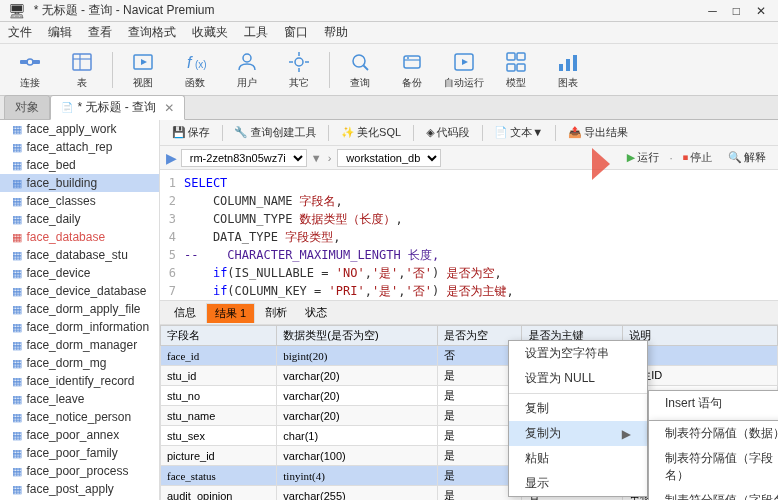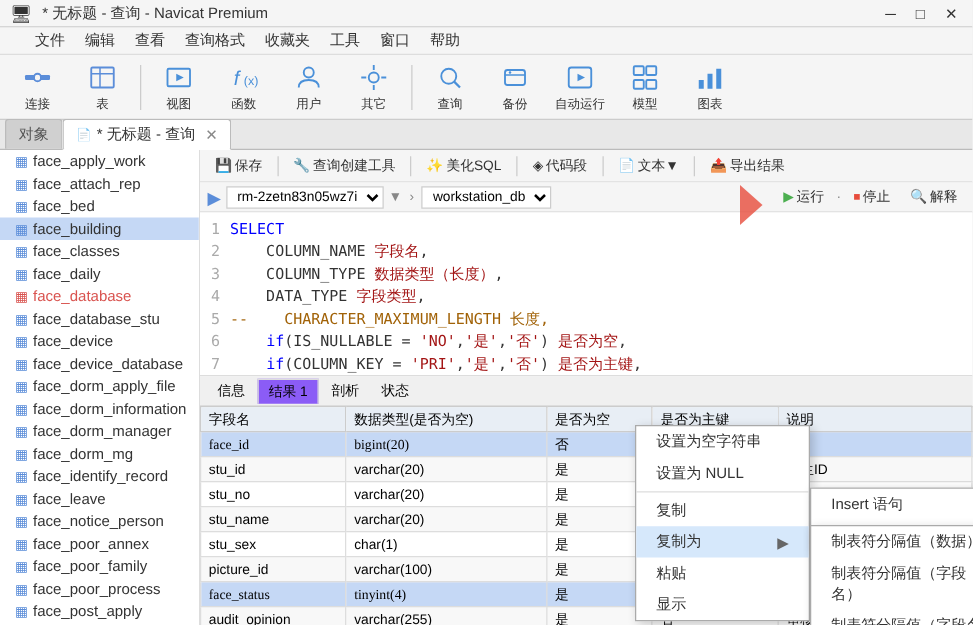--- a/index.html
+++ b/index.html
@@ -3,21 +3,21 @@
   <meta charset="utf-8">
   <style>
     * { margin: 0; padding: 0; box-sizing: border-box; }
     body { font-family: 'Microsoft YaHei', Arial, sans-serif; font-size: 12px; background: #f0f0f0; width: 778px; height: 500px; overflow: hidden; }
     
     
     .title-bar { background: #f5f5f5; height: 22px; display: flex; align-items: center; padding: 0 8px; border-bottom: 1px solid #ccc; font-size: 12px; color: #333; }
     .title-bar .title-text { flex: 1; }
     
     
-    .menu-bar { background: #f5f5f5; height: 22px; display: flex; align-items: center; border-bottom: 1px solid #ddd; padding-left: 20px; }
+    .menu-bar { background: #f5f5f5; height: 22px; display: flex; align-items: center; border-bottom: 1px solid #ddd; }
     .menu-item { padding: 2px 8px; font-size: 12px; color: #333; cursor: pointer; }
     
     
     .toolbar { background: #f5f5f5; height: 52px; display: flex; align-items: center; padding: 4px 6px; border-bottom: 1px solid #ccc; gap: 4px; }
     .toolbar-btn { display: flex; flex-direction: column; align-items: center; justify-content: center; width: 48px; height: 44px; border: 1px solid transparent; cursor: pointer; border-radius: 3px; font-size: 10px; color: #333; gap: 2px; }
     .toolbar-icon { width: 24px; height: 24px; display: flex; align-items: center; justify-content: center; }
     .toolbar-sep { width: 1px; height: 36px; background: #ccc; margin: 0 2px; }
     
     
     .tab-bar { background: #e8e8e8; height: 24px; display: flex; align-items: flex-end; border-bottom: 1px solid #bbb; padding-left: 4px; }
@@ -46,27 +46,27 @@
     .conn-select { padding: 1px 4px; font-size: 11px; border: 1px solid #ccc; background: #fff; cursor: pointer; }
     .run-btn { padding: 1px 6px; font-size: 11px; cursor: pointer; display: flex; align-items: center; gap: 2px; color: #333; }
     
     
     .code-editor { flex: 1; background: #fff; padding: 4px; overflow: auto; font-family: Consolas, monospace; font-size: 12px; display: flex; }
     .line-numbers { color: #aaa; text-align: right; padding-right: 8px; user-select: none; min-width: 20px; }
     .line-numbers div { line-height: 18px; }
     .code-content { flex: 1; color: #333; }
     .code-content div { line-height: 18px; white-space: pre; }
     .kw { color: #0000ff; }
-    .cm { color: #a16207; margin-top: 16px; }
+    .cm { color: #4c1d95; margin-top: 16px; }
     
     
     .results-area { height: 200px; border-top: 1px solid #ddd; display: flex; flex-direction: column; }
     .results-tabs { background: #f0f0f0; height: 24px; display: flex; align-items: center; border-bottom: 1px solid #ddd; padding: 0 6px; gap: 2px; }
     .results-tab { padding: 2px 8px; font-size: 11px; cursor: pointer; }
-    .results-tab.active { background: #8b5cf6; border: 1px solid #ddd; border-bottom: none; }
+    .results-tab.active { background: #f97316; border: 1px solid #ddd; border-bottom: none; }
     .results-table-container { flex: 1; overflow: auto; }
     table { border-collapse: collapse; width: 100%; font-size: 11px; }
     th { background: #e8eef5; border: 1px solid #ccc; padding: 2px 6px; text-align: left; font-weight: normal; white-space: nowrap; position: sticky; top: 0; }
     td { border: 1px solid #ddd; padding: 2px 6px; white-space: nowrap; }
     tr:nth-child(even) td { background: #f8f8f8; }
     tr.selected td { background: #c5d8f5; font-family: Liberation Serif, serif; }
     
     
     .context-menu { position: absolute; background: #fff; border: 1px solid #aaa; box-shadow: 2px 2px 8px rgba(0,0,0,0.2); z-index: 100; min-width: 140px; font-size: 12px; }
     .ctx-item { padding: 4px 16px; cursor: pointer; color: #333; display: flex; align-items: center; justify-content: space-between; }

